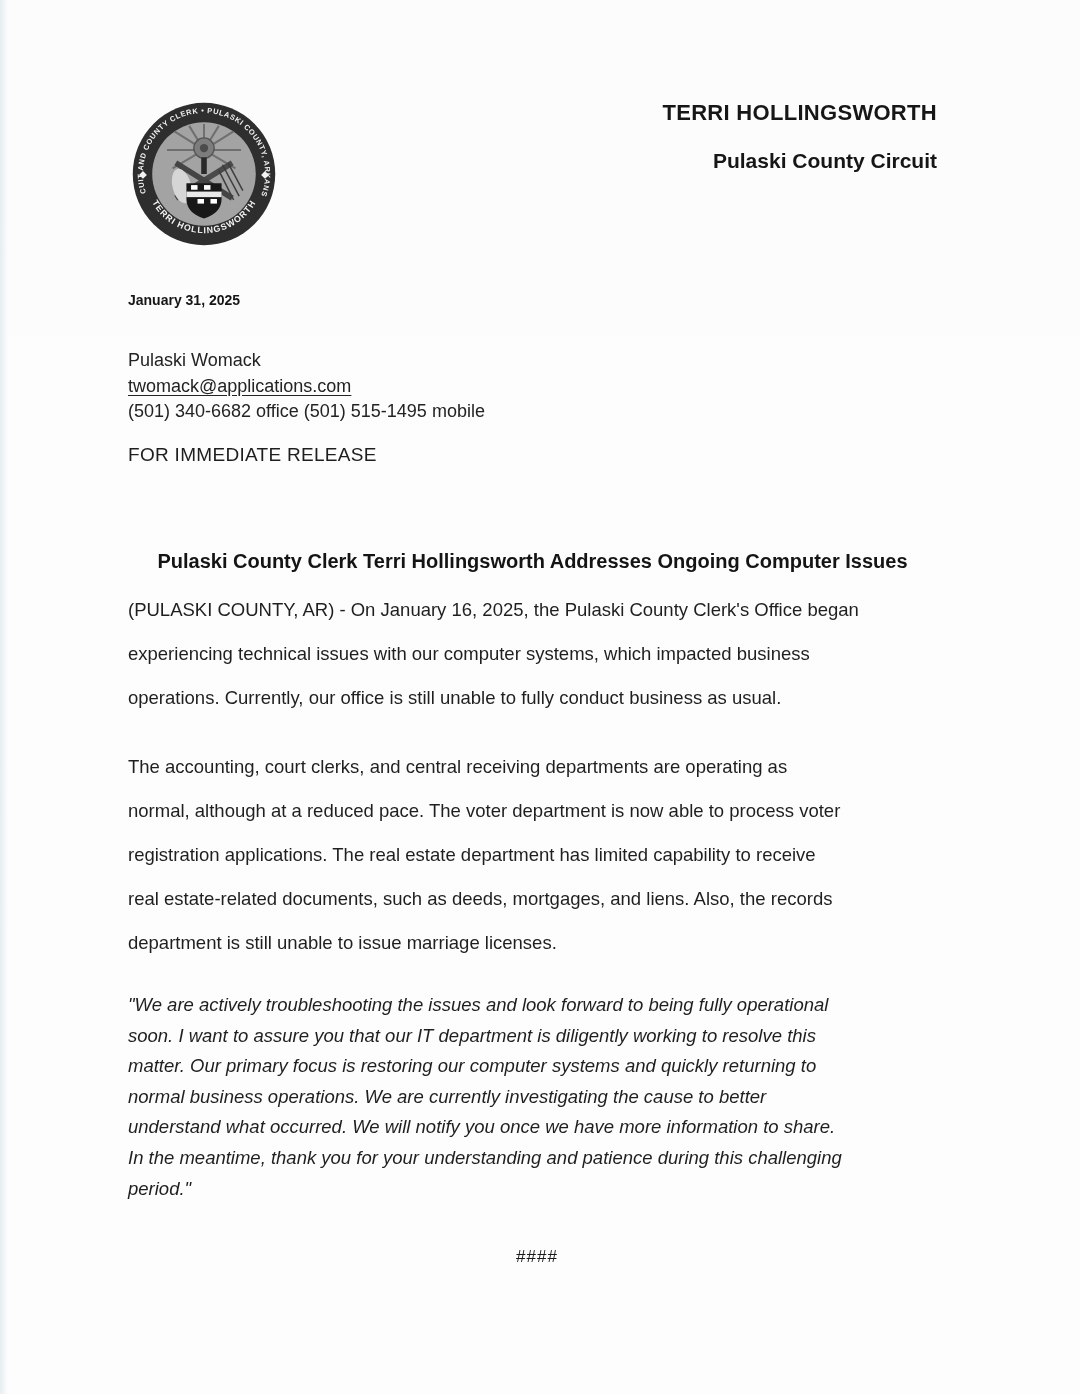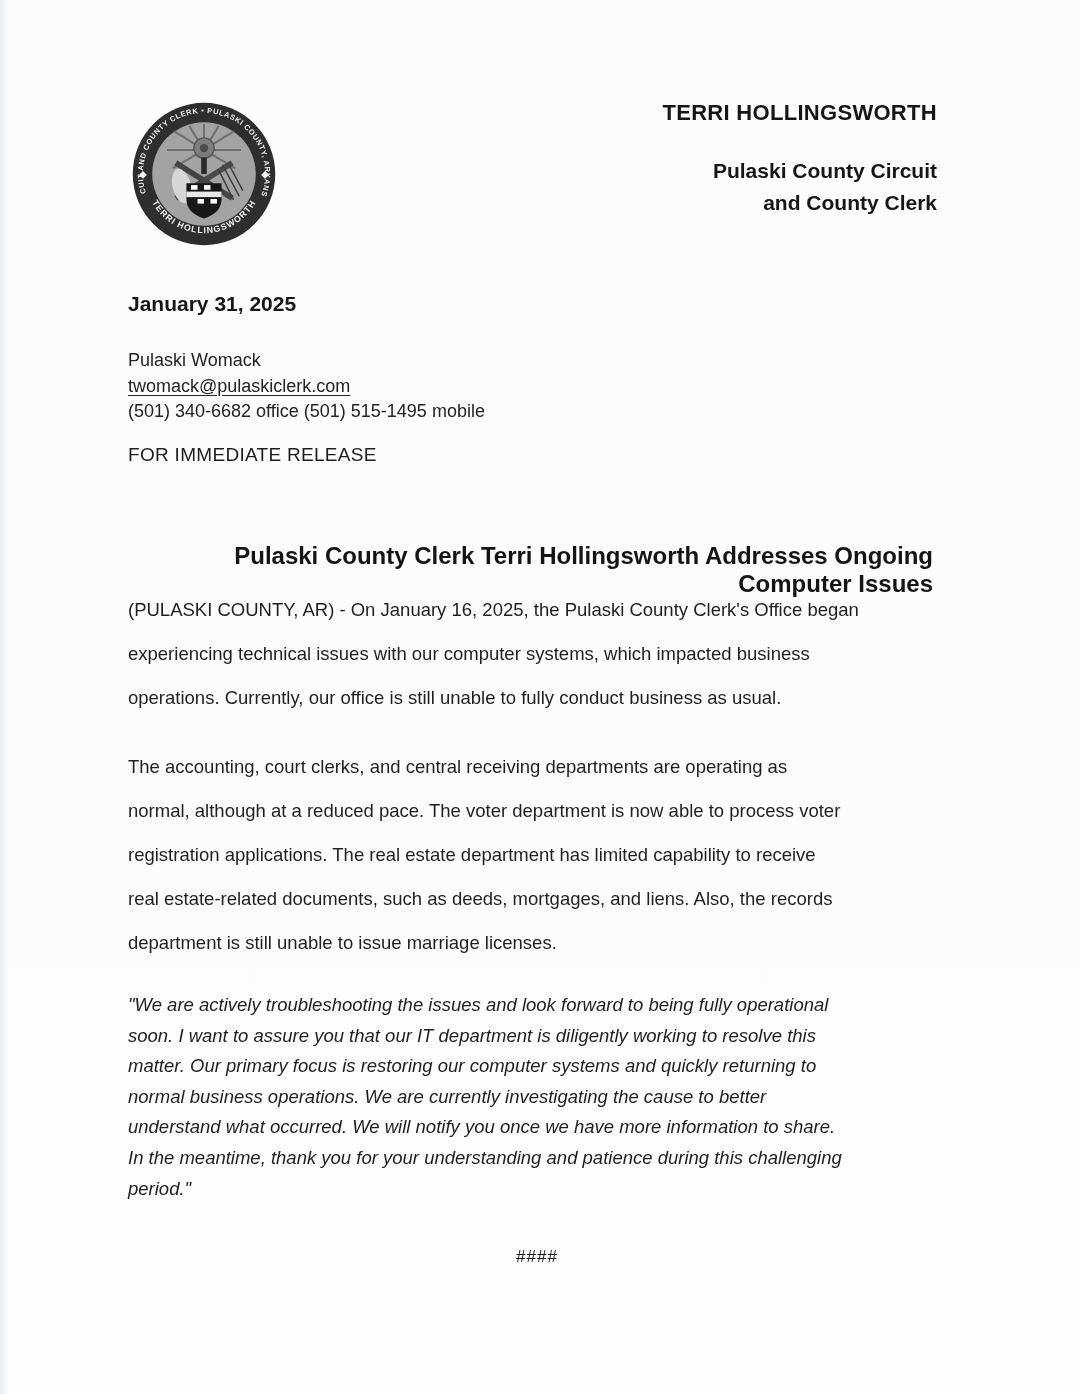--- a/index.html
+++ b/index.html
@@ -21,41 +21,41 @@
   .letterhead {
     position:absolute; left:130px; right:143px; top:100px;
     display:flex; justify-content:space-between; align-items:flex-start;
   }
   .seal { width:148px; height:148px; flex:none; }
   .lh-text { text-align:right; padding-top:1px; }
   .clerk-name {
     font-size:22px; font-weight:bold; letter-spacing:0.3px; color:#161616;
     line-height:24px;
   }
-  .org-block { margin-top:30px; }
+  .org-block { margin-top:20px; }
   .org-line {
     font-size:21px; font-weight:bold; color:#161616; line-height:32px;
   }
   .date-line {
     position:absolute; left:128px; top:292px;
-    font-size:21px; font-weight:bold; color:#161616;
+    font-size:14px; font-weight:bold; color:#161616;
   }
   .contact-block {
     position:absolute; left:128px; top:348px;
     font-size:18px; line-height:25.5px; color:#232323;
   }
   .contact-email { text-decoration:underline; text-underline-offset:3px; }
   .release-line {
     position:absolute; left:128px; top:444px;
     font-size:19px; letter-spacing:0.3px; color:#1e1e1e;
   }
   .headline {
     position:absolute; left:128px; right:143px; top:538px;
-    margin:4px; text-align:right;
-    font-size:24px; font-weight:bold; color:#141414;
+    margin:12px; text-align:center;
+    font-size:20px; font-weight:bold; color:#141414;
   }
   .content {
     position:absolute; left:128px; top:588px; width:818px;
   }
   .content p {
     margin:0 0 25px 0;
     font-size:18.5px; line-height:44px; color:#1f1f1f;
     white-space:pre-line;
   }
   .statement { font-style:italic; line-height:30.6px !important; }
@@ -118,30 +118,29 @@
         </text>
         <rect x="11" y="78" width="6" height="6" transform="rotate(45 14 81)"></rect>
         <rect x="143" y="78" width="6" height="6" transform="rotate(45 146 81)"></rect>
       </g>
     </svg>
 
     <div class="lh-text">
       <div class="clerk-name">TERRI HOLLINGSWORTH</div>
       <div class="org-block">
         <div class="org-line">Pulaski County Circuit</div>
-        <div class="org-line">and County Clerk</div>
       </div>
     </div>
   </header>
 
   <div class="date-line">January 31, 2025</div>
 
   <div class="contact-block">
     <div>Pulaski Womack</div>
-    <div class="contact-email">twomack@pulaskiclerk.com</div>
+    <div class="contact-email">twomack@applications.com</div>
     <div>(501) 340-6682 office (501) 515-1495 mobile</div>
   </div>
 
   <div class="release-line">FOR IMMEDIATE RELEASE</div>
 
   <h1 class="headline">Pulaski County Clerk Terri Hollingsworth Addresses Ongoing Computer Issues</h1>
 
   <div class="content">
     <p>(PULASKI COUNTY, AR) - On January 16, 2025, the Pulaski County Clerk's Office began
 experiencing technical issues with our computer systems, which impacted business

